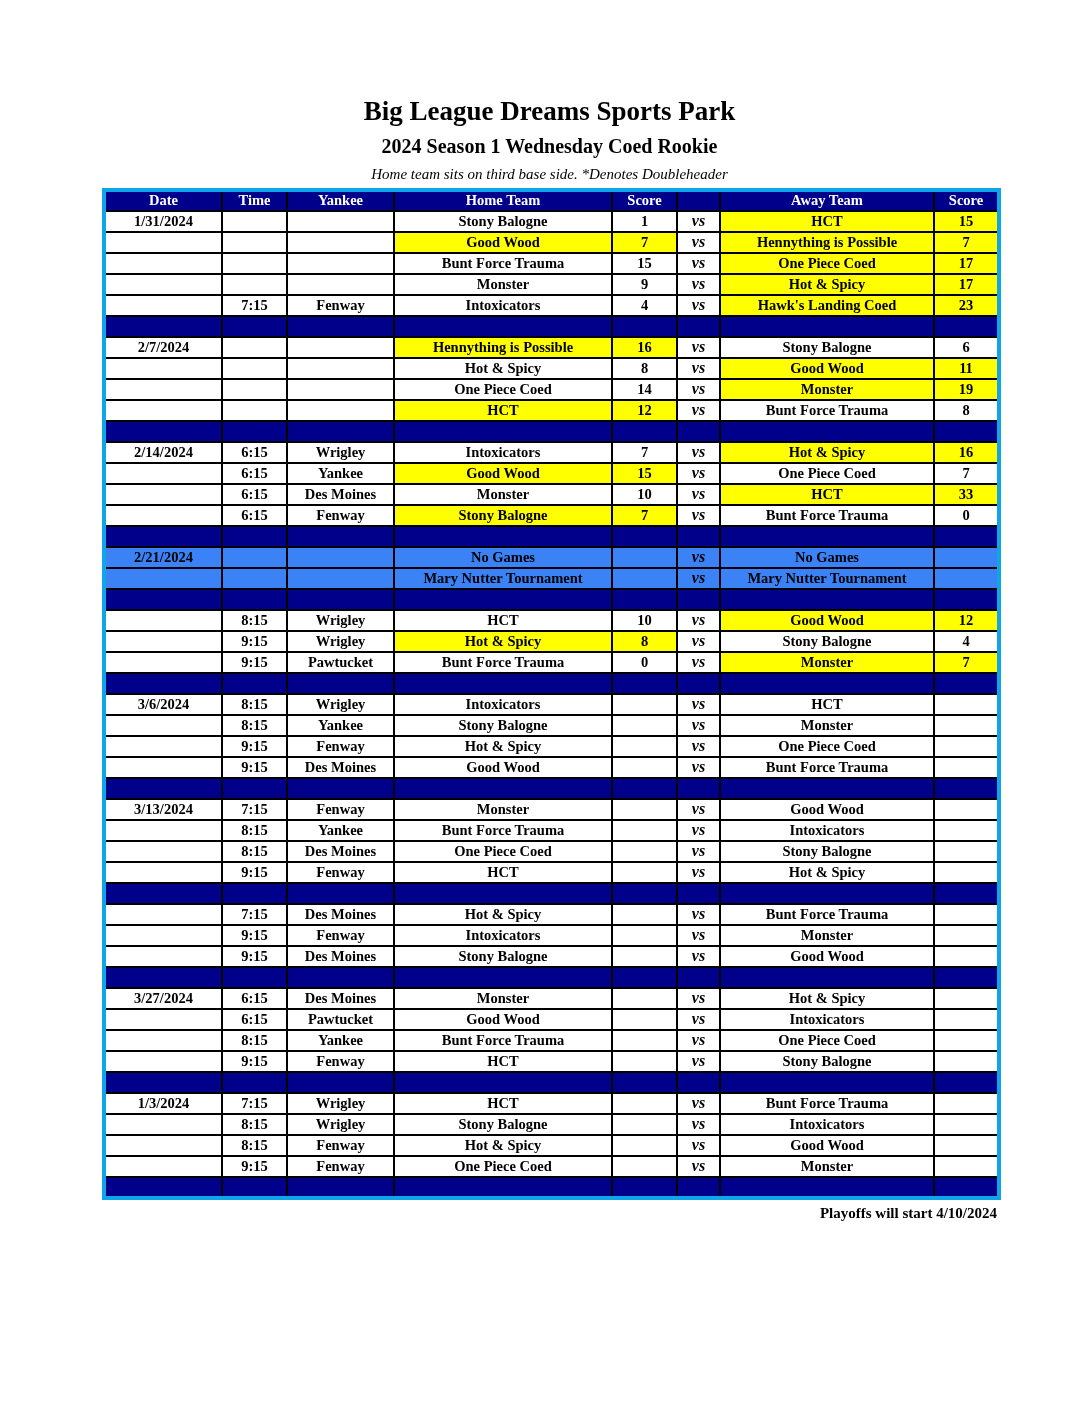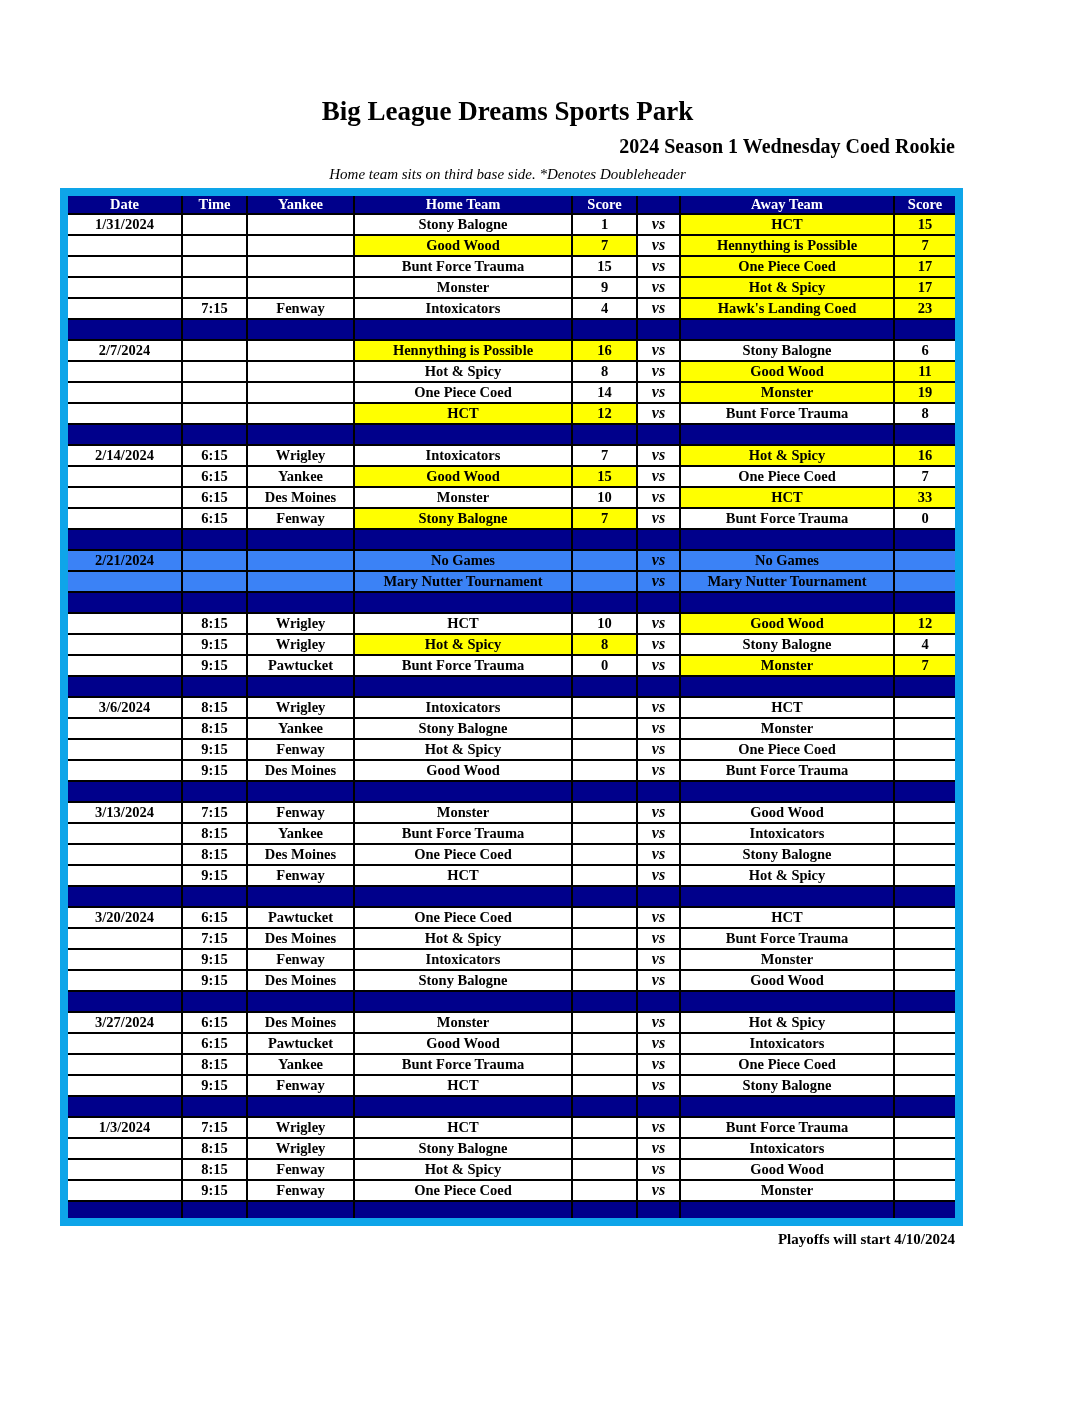--- a/index.html
+++ b/index.html
@@ -4,52 +4,51 @@
 <style>
   * { box-sizing: border-box; }
   html, body {
     margin: 0; padding: 0;
     background: #ffffff;
     width: 1088px; height: 1408px;
     font-family: "Liberation Serif", serif;
   }
   .page {
     width: 895px;
-    margin-left: 60px;
+    margin-left: 102px;
     padding-top: 96px;
   }
   .titles { text-align: center; }
   .title {
     font-size: 27px;
     font-weight: bold;
     color: #000;
     line-height: 1.15;
   }
   .subtitle {
     font-size: 20px;
     font-weight: bold;
     color: #000;
     margin-top: 8px;
     line-height: 1.1;
-    text-align: right;
   }
   .note {
     font-size: 15px;
     font-weight: normal;
     font-style: italic;
     color: #000;
     margin-top: 9px;
     margin-bottom: 5px;
     line-height: 1.1;
   }
   table.schedule {
     border-collapse: collapse;
     table-layout: fixed;
     width: 895px;
-    border: 8px solid #0ea5e9;
+    border: 4px solid #0ea5e9;
   }
   .schedule th, .schedule td {
     border: 2px solid #000;
     height: 21px;
     padding: 0 2px;
     text-align: center;
     font-family: "Liberation Serif", serif;
     font-size: 14.5px;
     font-weight: bold;
     color: #000;
@@ -434,30 +433,20 @@
           <td></td>
           <td></td>
           <td></td>
           <td></td>
           <td></td>
           <td></td>
           <td></td>
           <td></td>
         </tr>
         <tr>
-          <td>3/20/2024</td>
-          <td>6:15</td>
-          <td>Pawtucket</td>
-          <td>One Piece Coed</td>
-          <td></td>
-          <td class="vs">vs</td>
-          <td>HCT</td>
-          <td></td>
-        </tr>
-        <tr>
           <td></td>
           <td>7:15</td>
           <td>Des Moines</td>
           <td>Hot &amp; Spicy</td>
           <td></td>
           <td class="vs">vs</td>
           <td>Bunt Force Trauma</td>
           <td></td>
         </tr>
         <tr>

